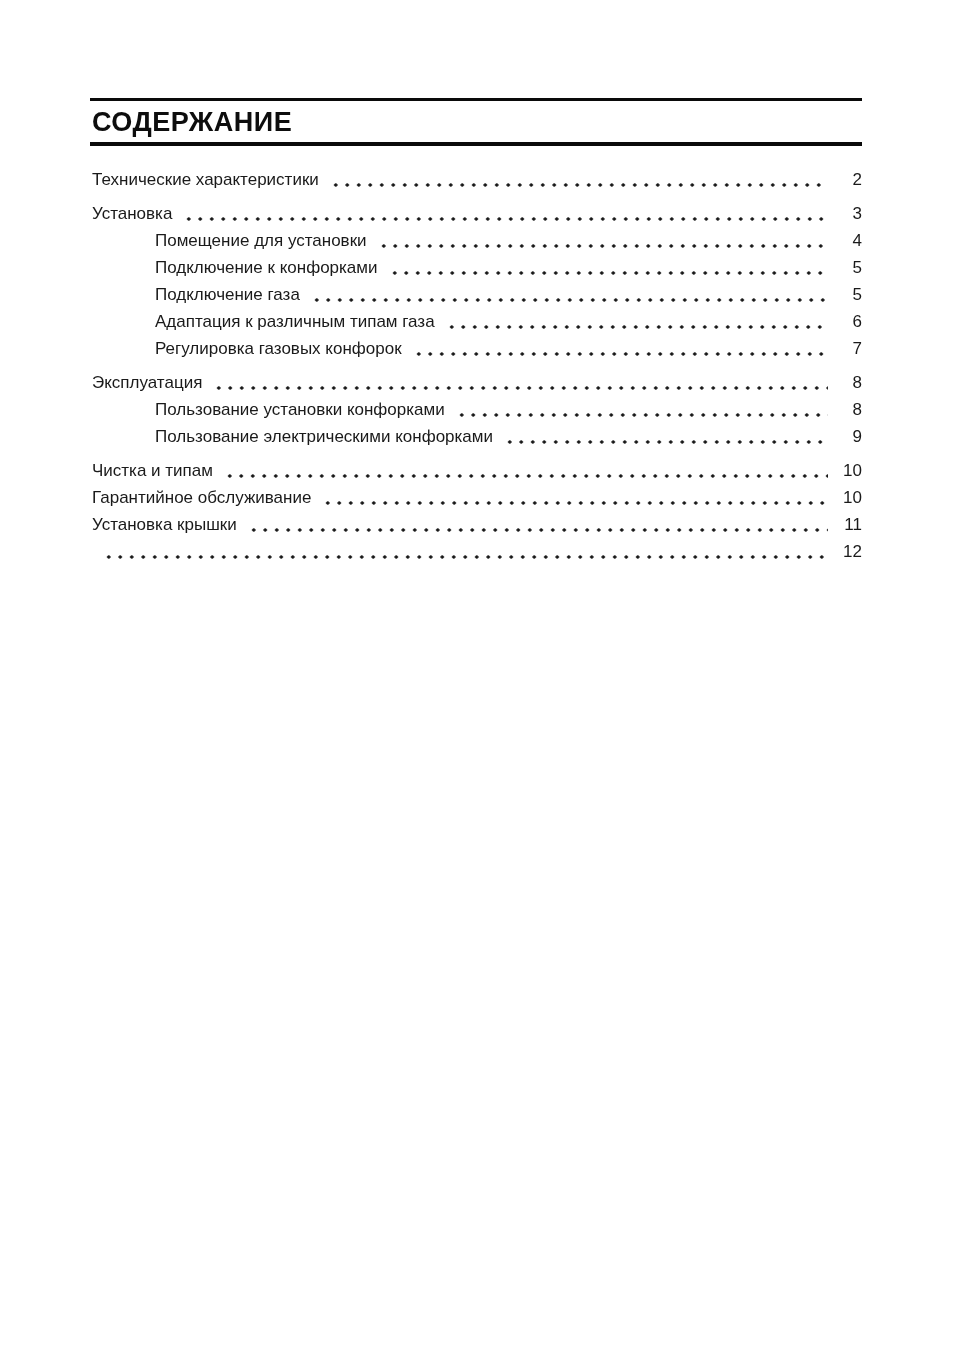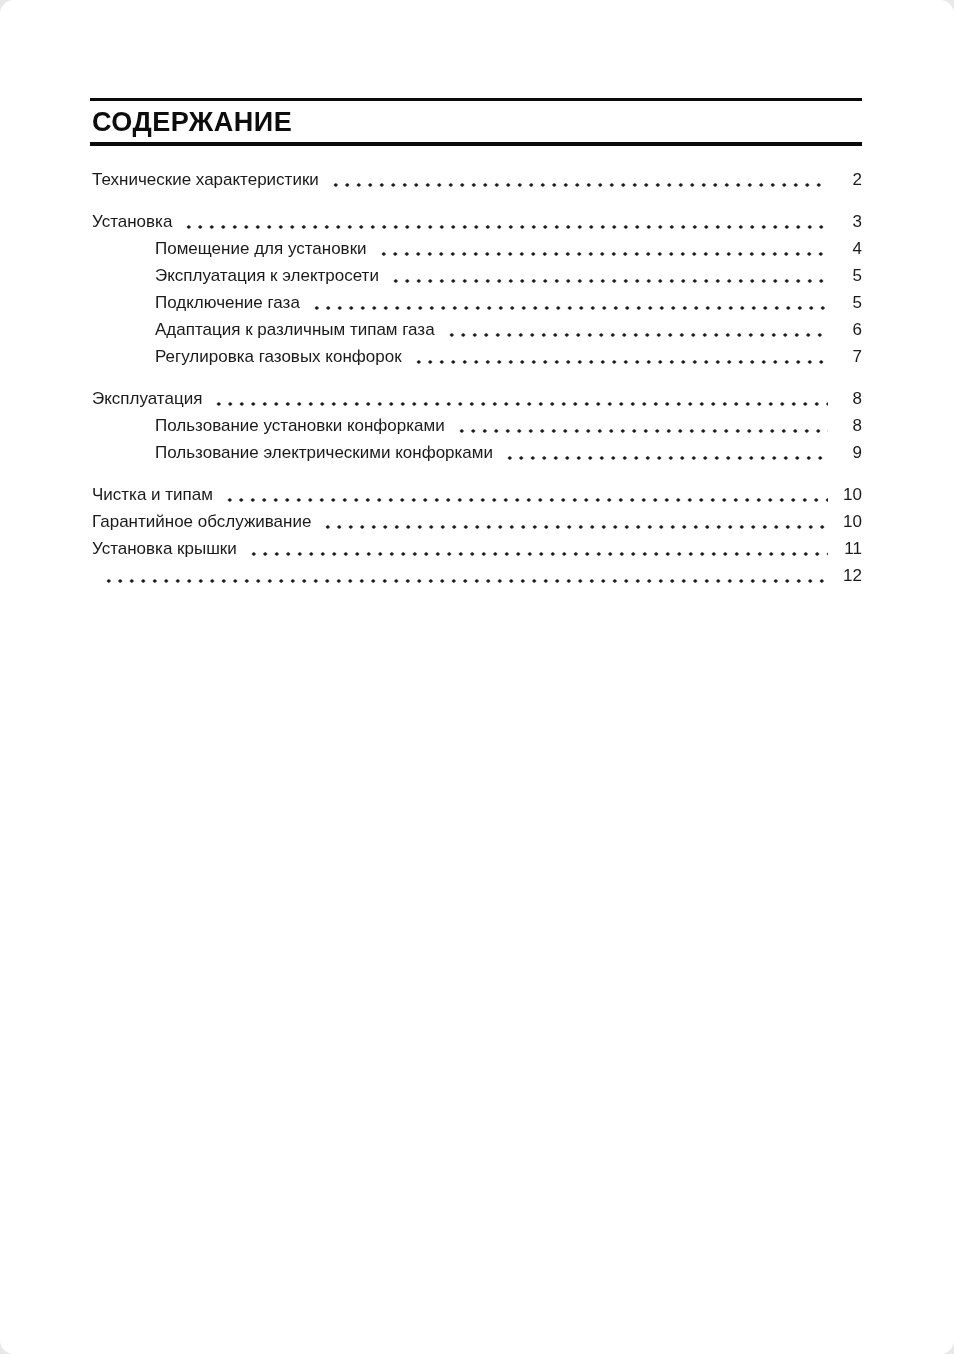--- a/index.html
+++ b/index.html
@@ -9,21 +9,20 @@
   }
   .page {
     position: relative;
     width: 954px;
     height: 1354px;
     background: #ffffff;
     font-family: "Liberation Sans", sans-serif;
     color: #1a1a1a;
     overflow: hidden;
     margin: 0 auto;
-    border-radius: 14px;
   }
   .header {
     position: absolute;
     left: 90px;
     top: 98px;
     width: 772px;
     border-top: 3px solid #0a0a0a;
     border-bottom: 4px solid #0a0a0a;
   }
   .doc-title {
@@ -41,21 +40,21 @@
     top: 169px;
     width: 770px;
   }
   .toc-row {
     display: flex;
     align-items: flex-start;
     height: 27px;
     font-size: 17px;
   }
   .toc-row.section-start:not(:first-child) {
-    margin-top: 15px;
+    margin-top: 7px;
   }
   .toc-row.level-1 {
     padding-left: 63px;
   }
   .toc-label, .toc-page {
     line-height: 22px;
     white-space: nowrap;
   }
   .dot-leader {
     flex: 1 1 auto;
@@ -90,21 +89,21 @@
       <span class="toc-label">Установка</span>
       <span class="dot-leader"></span>
       <span class="toc-page">3</span>
     </div>
       <div class="toc-row level-1">
       <span class="toc-label">Помещение для установки</span>
       <span class="dot-leader"></span>
       <span class="toc-page">4</span>
     </div>
       <div class="toc-row level-1">
-      <span class="toc-label">Эксплуатация к электросети</span>
+      <span class="toc-label">Подключение к конфорками</span>
       <span class="dot-leader"></span>
       <span class="toc-page">5</span>
     </div>
       <div class="toc-row level-1">
       <span class="toc-label">Подключение газа</span>
       <span class="dot-leader"></span>
       <span class="toc-page">5</span>
     </div>
       <div class="toc-row level-1">
       <span class="toc-label">Адаптация к различным типам газа</span>

